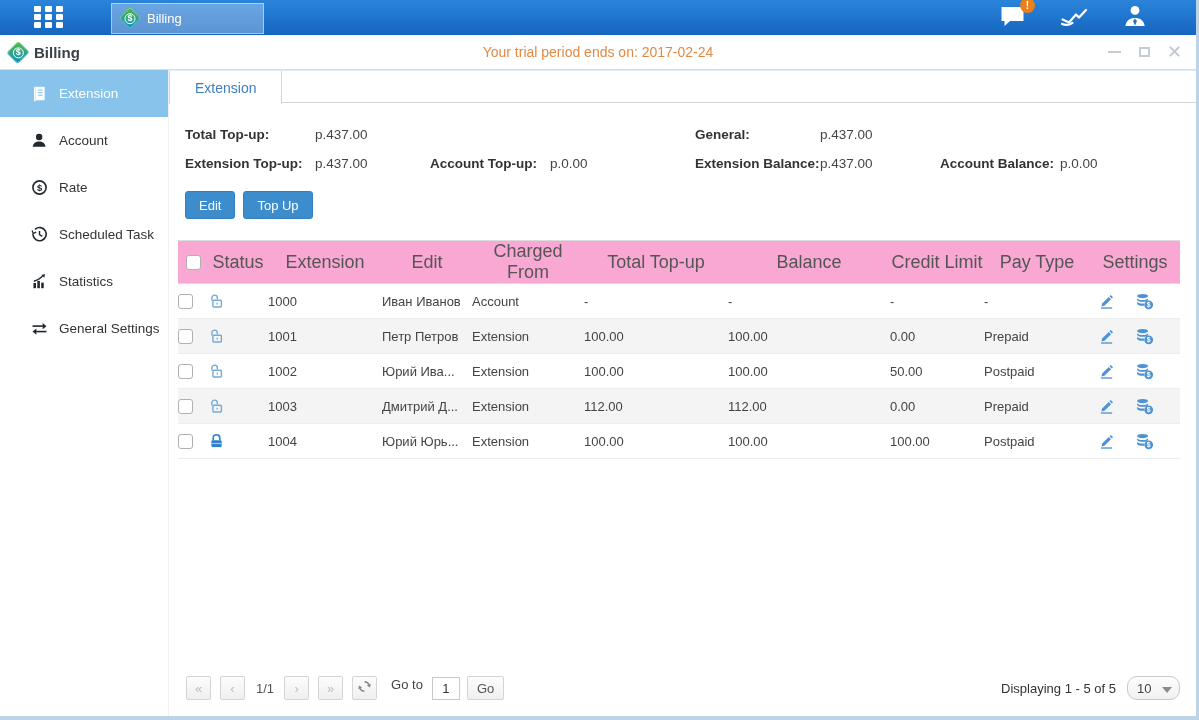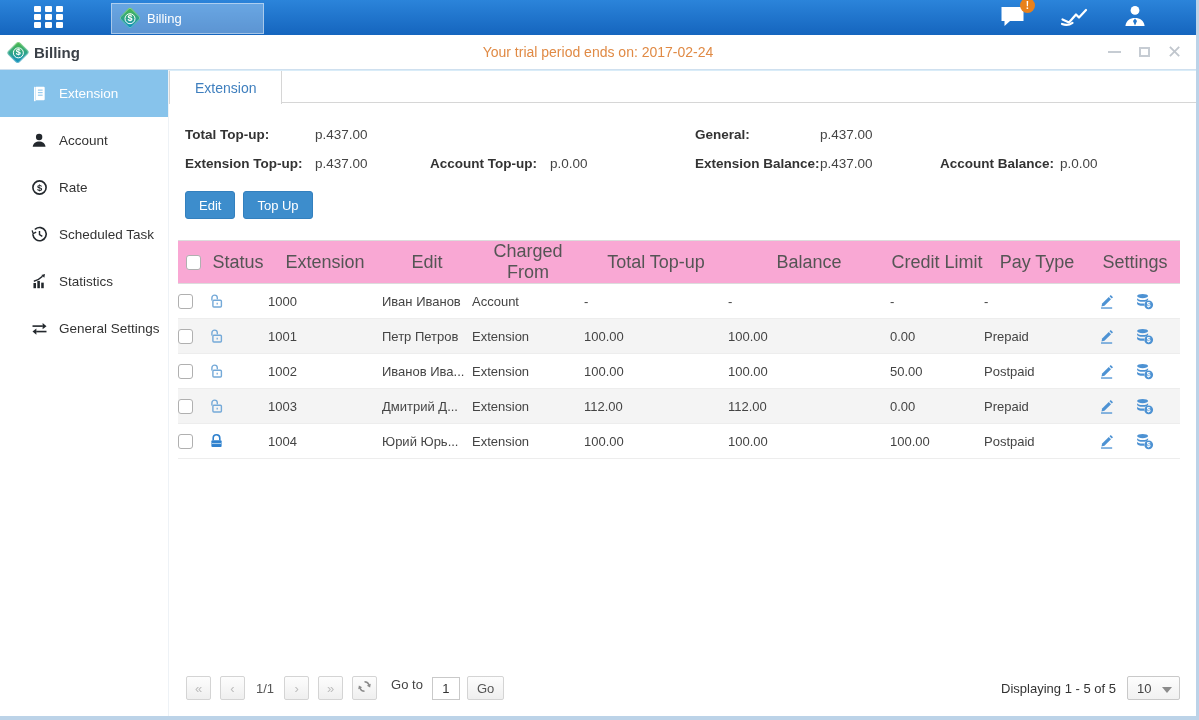--- a/index.html
+++ b/index.html
@@ -106,21 +106,21 @@
     display: inline-flex; align-items: center; justify-content: center; cursor: pointer; margin-right: 9px; }
   .pg-label { margin: 0 10px 0 2px; color: #555; }
   .goto-label { margin: 0 9px 8px 5px; }
   .goto-input { width: 28px; height: 23px; border: 1px solid #c9c9c9; font-size: 13px;
     text-align: center; color: #333; font-family: "Liberation Sans", sans-serif; }
   .go-btn { height: 24px; padding: 0 9px; border: 1px solid #d4d4d4; border-radius: 2px;
     background: linear-gradient(#fdfdfd, #efefef); color: #555; font-size: 13px;
     margin-left: 7px; cursor: pointer; font-family: "Liberation Sans", sans-serif; }
   .pg-right { margin-left: auto; display: flex; align-items: center; gap: 11px; }
   .display-info { color: #333; }
-  .page-size { width: 53px; height: 24px; border: 1px solid #c9c9c9; border-radius: 2px;
+  .page-size { width: 53px; height: 24px; border: 1px solid #c9c9c9; border-radius: 10px;
     background: linear-gradient(#fdfdfd, #f1f1f1); display: flex; align-items: center;
     justify-content: space-between; padding: 0 7px 0 9px; cursor: pointer; color: #444; }
 </style>
 </head>
 <body>
 
 <div class="screen">
 
   <div class="taskbar">
     <div class="grid-icon">
@@ -392,21 +392,21 @@
         <tr>
           <td><span class="checkbox"></span></td>
           <td><span class="lock">
                     <svg viewBox="0 0 17 17" width="17" height="17">
                       <rect x="4.9" y="7.3" width="8.5" height="6.7" rx="1" fill="none" stroke="#74a9d8" stroke-width="1.4"></rect>
                       <path d="M3.9 7V4.8a2.7 2.7 0 0 1 5.4 0v.9" fill="none" stroke="#74a9d8" stroke-width="1.4" stroke-linecap="round"></path>
                       <line x1="9.2" y1="9.7" x2="9.2" y2="11.5" stroke="#74a9d8" stroke-width="1.3"></line>
                     </svg>
                   </span></td>
           <td class="c-ext">1002</td>
-          <td class="c-name">Иванов Ива...</td>
+          <td class="c-name">Юрий Ива...</td>
           <td class="c-charged">Extension</td>
           <td class="c-topup">100.00</td>
           <td class="c-balance">100.00</td>
           <td class="c-credit">50.00</td>
           <td class="c-paytype">Postpaid</td>
           <td>
             <span class="op-icon">
                     <svg viewBox="0 0 18 18" width="17" height="17" fill="#4d92d3">
                       <path d="M4.4 11.2l7-7 2.4 2.4-7 7-3.1.7z"></path>
                       <path d="M12.2 3.4l1.3-1.3 2.4 2.4-1.3 1.3z"></path>

